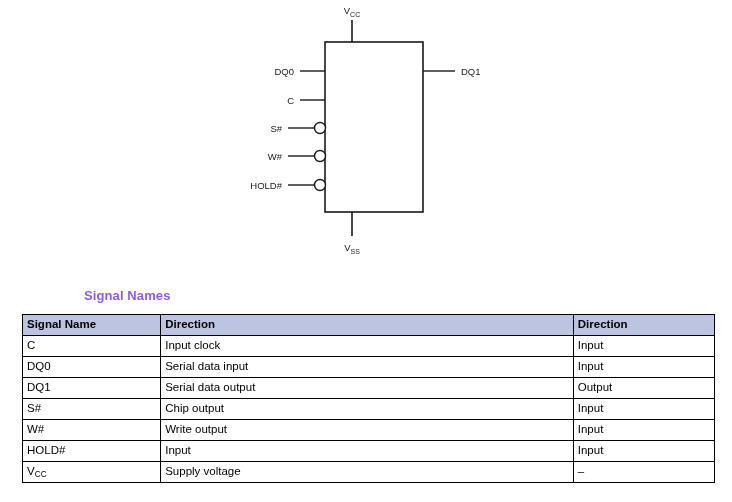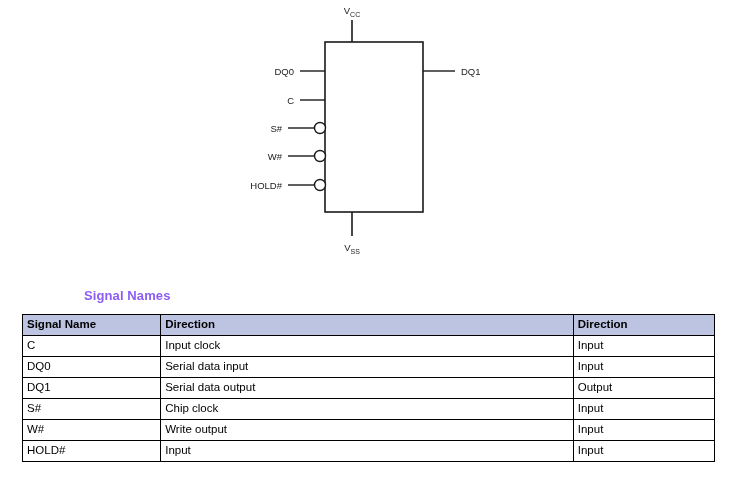--- a/index.html
+++ b/index.html
@@ -151,27 +151,32 @@
         <td>Serial data input</td>
         <td>Input</td>
       </tr>
       <tr>
         <td>DQ1</td>
         <td>Serial data output</td>
         <td>Output</td>
       </tr>
       <tr>
         <td>S#</td>
-        <td>Chip clock</td>
+        <td>Chip output</td>
         <td>Input</td>
       </tr>
       <tr>
         <td>W#</td>
         <td>Write output</td>
         <td>Input</td>
       </tr>
       <tr>
         <td>HOLD#</td>
         <td>Input</td>
         <td>Input</td>
       </tr>
+      <tr>
+        <td>V<sub>CC</sub></td>
+        <td>Supply voltage</td>
+        <td>–</td>
+      </tr>
     </tbody>
 </table>
 
 </body></html>

